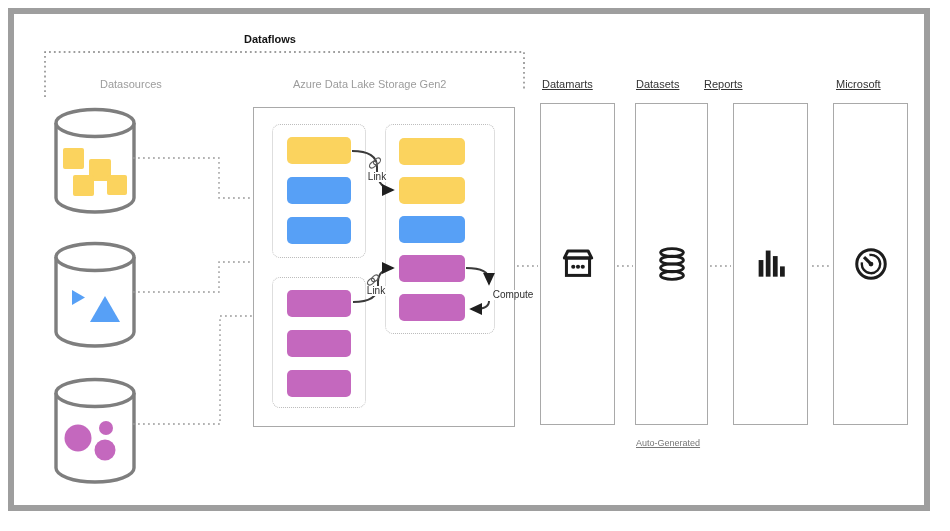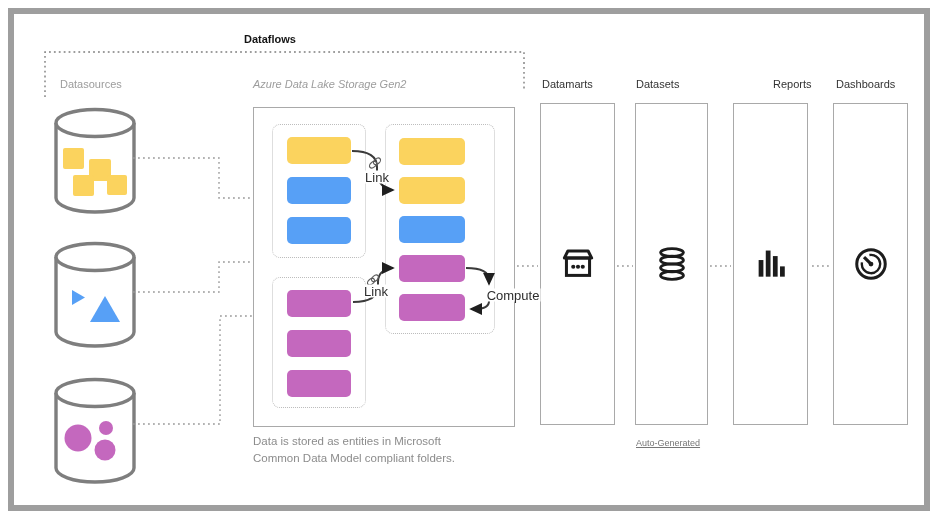--- a/index.html
+++ b/index.html
@@ -3,34 +3,34 @@
 <meta charset="utf-8">
 <style>
   html,body{margin:0;padding:0;background:#fff;}
   #canvas{
     position:relative;width:950px;height:531px;background:#fff;overflow:hidden;
     font-family:"Liberation Sans",sans-serif;
   }
   .frame{position:absolute;left:8px;top:8px;width:922px;height:503px;border:6px solid #9e9e9e;background:#fff;box-sizing:border-box;}
   #overlay{position:absolute;left:0;top:0;width:950px;height:531px;pointer-events:none;z-index:5;}
   .collbl{position:absolute;top:78px;font-size:11px;line-height:13px;white-space:nowrap;z-index:3;}
-  .collbl.light{color:#9c9c9c;}
-  .collbl.dark{color:#333333;}
+  .collbl.light{color:#9c9c9c;margin-left:40px;}
+  .collbl.dark{color:#333333;text-decoration:underline;}
   #dataflows-title{position:absolute;left:244px;top:33px;font-size:11px;font-weight:bold;color:#141414;z-index:3;}
   .bigbox{position:absolute;left:253px;top:107px;width:262px;height:320px;border:1px solid #a9a9a9;background:#fff;box-sizing:border-box;z-index:1;}
   .group{position:absolute;border:1px dotted #bdbdbd;border-radius:8px;box-sizing:border-box;display:flex;flex-direction:column;align-items:flex-start;z-index:2;background:transparent;}
   #group-left-top{left:272px;top:124px;width:94px;height:134px;padding:12px 0 0 14px;gap:13px;}
   #group-left-bottom{left:272px;top:277px;width:94px;height:131px;padding:12px 0 0 14px;gap:13px;}
   #group-right{left:385px;top:124px;width:110px;height:210px;padding:13px 0 0 13px;gap:12px;}
   .entity{width:64px;height:27px;border-radius:5px;flex:0 0 auto;}
   #group-right .entity{width:66px;}
   .stagebox{position:absolute;top:103px;height:322px;border:1px solid #a9a9a9;background:#fff;box-sizing:border-box;z-index:1;}
   .stageicon{position:absolute;left:0;right:0;top:141px;display:flex;justify-content:center;}
   .cyl{position:absolute;left:52px;z-index:2;}
-  .anno{position:absolute;transform:translate(-50%,-50%);font-size:13px;line-height:1;color:#2e2e2e;background:#ffffff;padding:0 1px;z-index:6;white-space:nowrap;}
+  .anno{position:absolute;transform:translate(-50%,-50%);font-size:10px;line-height:1;color:#2e2e2e;background:#ffffff;padding:0 1px;z-index:6;white-space:nowrap;}
   #cdm-caption{position:absolute;left:253px;top:433px;width:232px;font-size:11.5px;line-height:17px;color:#8c8c8c;z-index:3;}
   #auto-generated-note{position:absolute;left:636px;top:438px;font-size:9px;color:#767676;z-index:3;text-decoration:underline;}
 </style>
 </head>
 <body>
 
 <div id="canvas">
 
   <div class="frame"></div>
 
@@ -64,25 +64,25 @@
       <ellipse cx="2.6" cy="0" rx="4" ry="2.6" fill="none" stroke="#5c5c5c" stroke-width="1.2"></ellipse>
     </g>
     <g transform="translate(373,280) rotate(-40)">
       <ellipse cx="-2.6" cy="0" rx="4" ry="2.6" fill="#fff" stroke="#5c5c5c" stroke-width="1.2"></ellipse>
       <ellipse cx="2.6" cy="0" rx="4" ry="2.6" fill="none" stroke="#5c5c5c" stroke-width="1.2"></ellipse>
     </g>
   </svg>
 
   <div id="dataflows-title">Dataflows</div>
   <div class="collbl light" style="left:60px;">Datasources</div>
-  <div class="collbl light" style="left:253px;font-style:italic;">Azure Data Lake Storage Gen2</div>
+  <div class="collbl light" style="left:253px;">Azure Data Lake Storage Gen2</div>
   <div class="collbl dark" style="left:542px;">Datamarts</div>
   <div class="collbl dark" style="left:636px;">Datasets</div>
-  <div class="collbl dark" style="left:773px;">Reports</div>
-  <div class="collbl dark" style="left:836px;">Dashboards</div>
+  <div class="collbl dark" style="left:704px;">Reports</div>
+  <div class="collbl dark" style="left:836px;">Microsoft</div>
 
   <svg class="cyl" style="top:105px;" width="86" height="110" viewBox="0 0 86 110">
     <path d="M4,18 L4,93 C4,100.5 21,107 43,107 C65,107 82,100.5 82,93 L82,18" fill="#fff" stroke="#7e7e7e" stroke-width="3.4"></path>
     <ellipse cx="43" cy="18" rx="39" ry="13.5" fill="#fff" stroke="#7e7e7e" stroke-width="3.4"></ellipse>
     <g fill="#FBD35E">
       <rect x="11" y="43" width="21" height="21" rx="2"></rect>
       <rect x="37" y="54" width="22" height="22" rx="2"></rect>
       <rect x="21" y="70" width="21" height="21" rx="2"></rect>
       <rect x="55" y="70" width="20" height="20" rx="2"></rect>
     </g>
@@ -165,16 +165,15 @@
     <div class="stageicon">
       <svg width="38" height="38" viewBox="0 0 24 24">
         <circle cx="12" cy="12" r="9" fill="none" stroke="#1c1c1c" stroke-width="1.9"></circle>
         <path d="M11,6.3 A5.8,5.8 0 1 1 6.3,11" fill="none" stroke="#1c1c1c" stroke-width="1.5"></path>
         <line x1="12.4" y1="12.4" x2="7.6" y2="7.6" stroke="#1c1c1c" stroke-width="2"></line>
         <circle cx="12" cy="12" r="1.5" fill="#1c1c1c"></circle>
       </svg>
     </div>
   </div>
 
-  <div id="cdm-caption">Data is stored as entities in Microsoft Common Data Model compliant folders.</div>
   <div id="auto-generated-note">Auto-Generated</div>
 
 </div>
 
 </body></html>

